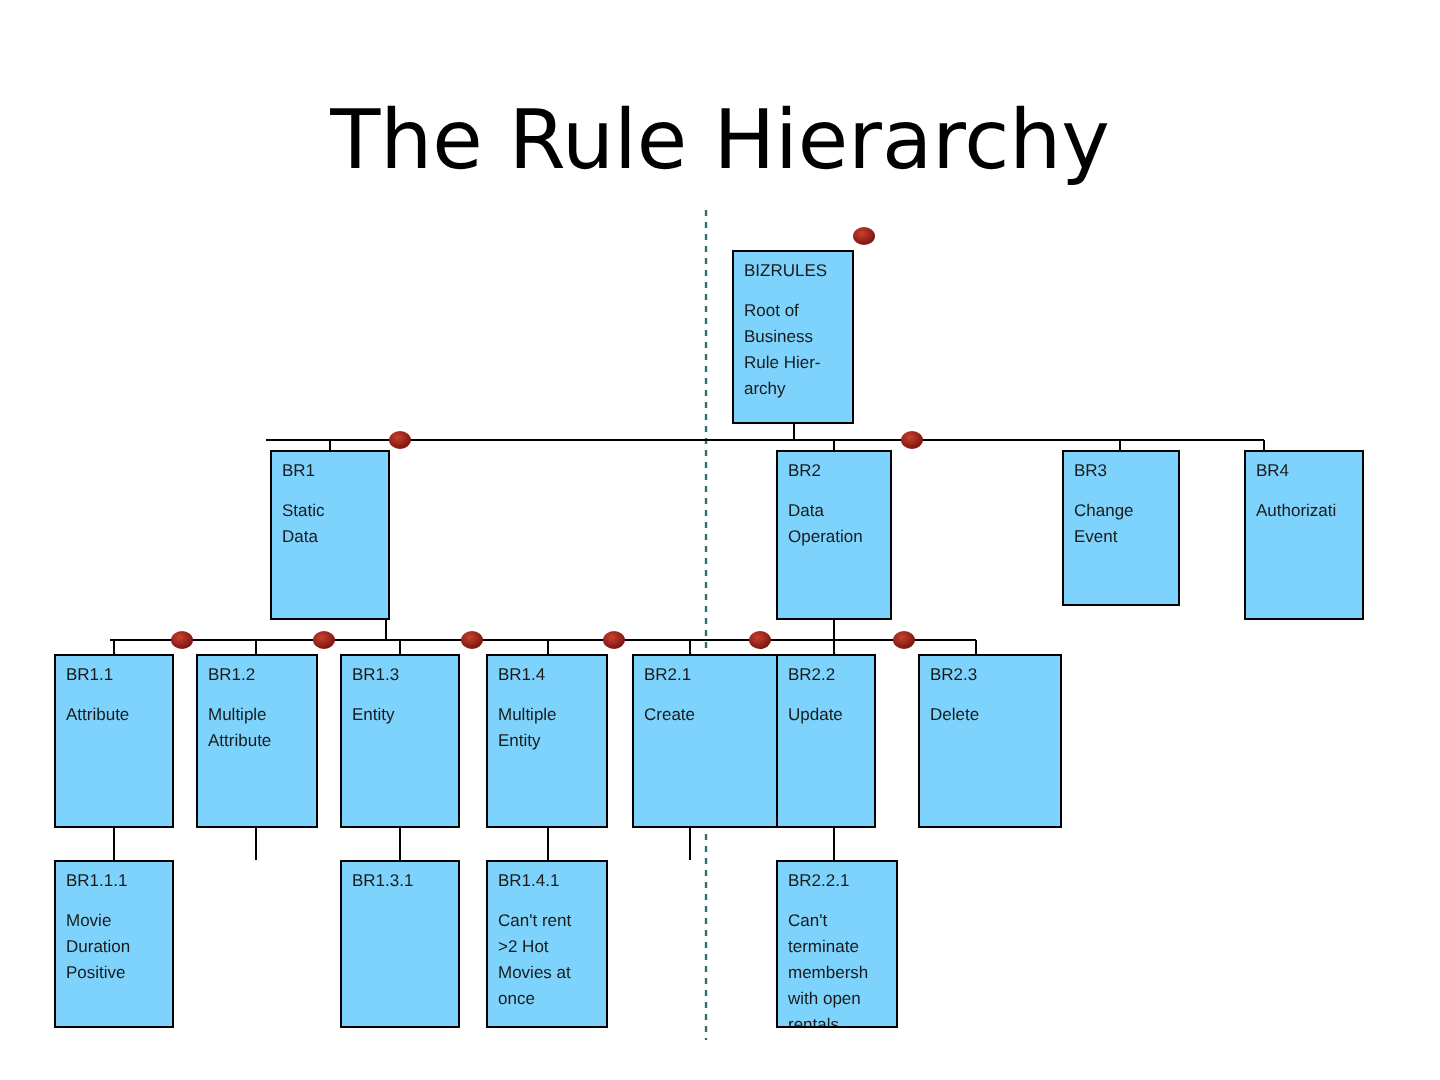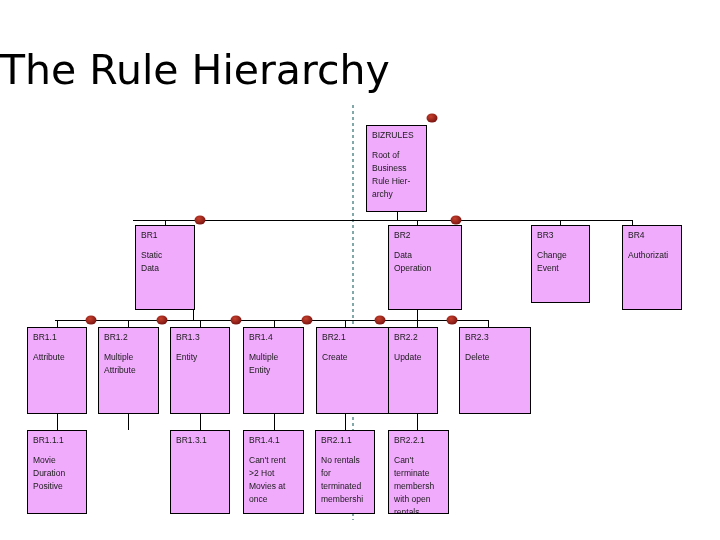--- a/index.html
+++ b/index.html
@@ -2,31 +2,31 @@
 <html><head>
 <meta charset="utf-8">
 <style>
   html,body { margin:0; padding:0; }
   body { width:720px; height:540px; position:relative; background:#ffffff; overflow:hidden; }
 
   .canvas { position:absolute; inset:0; width:720px; height:540px; }
 
   .slide-title {
     position:absolute; top:46px; left:0; width:720px;
-    text-align:left;
+    text-align:center;
     font-family:"DejaVu Sans", sans-serif;
     font-size:41px; font-weight:500; color:#000;
     letter-spacing:0px; white-space:nowrap;
   }
 
   .connector-layer { position:absolute; top:0; left:0; width:720px; height:540px; pointer-events:none; }
 
   .node {
     position:absolute; box-sizing:border-box;
-    background:#f0abfc; border:1px solid #000;
+    background:#7dd3fc; border:1px solid #000;
     font-family:"Liberation Sans", sans-serif;
     color:#1a1a1a; overflow:hidden;
   }
   .node-title { position:absolute; top:4px; left:5px; font-size:8.5px; white-space:nowrap; }
   .node-body  { position:absolute; top:23px; left:5px; right:1px; font-size:8.5px; line-height:13px; white-space:pre-line; }
 </style>
 </head>
 <body>
 
 <div class="canvas">
@@ -90,21 +90,21 @@
 Business
 Rule Hier-
 archy</div>
   </div>
 
   <div class="node" style="left:135px;top:225px;width:60px;height:85px">
     <div class="node-title">BR1</div>
     <div class="node-body">Static
 Data</div>
   </div>
-  <div class="node" style="left:388px;top:225px;width:74px;height:85px">
+  <div class="node" style="left:388px;top:225px;width:58px;height:85px">
     <div class="node-title">BR2</div>
     <div class="node-body">Data
 Operation</div>
   </div>
   <div class="node" style="left:531px;top:225px;width:59px;height:78px">
     <div class="node-title">BR3</div>
     <div class="node-body">Change
 Event</div>
   </div>
   <div class="node" style="left:622px;top:225px;width:60px;height:85px">
@@ -152,27 +152,20 @@
   <div class="node" style="left:170px;top:430px;width:60px;height:84px">
     <div class="node-title">BR1.3.1</div>
   </div>
   <div class="node" style="left:243px;top:430px;width:61px;height:84px">
     <div class="node-title">BR1.4.1</div>
     <div class="node-body">Can't rent
 &gt;2 Hot
 Movies at
 once</div>
   </div>
-  <div class="node" style="left:315px;top:430px;width:60px;height:84px">
-    <div class="node-title">BR2.1.1</div>
-    <div class="node-body">No rentals
-for
-terminated
-membershi</div>
-  </div>
   <div class="node" style="left:388px;top:430px;width:61px;height:84px">
     <div class="node-title">BR2.2.1</div>
     <div class="node-body">Can't
 terminate
 membersh
 with open
 rentals</div>
   </div>
 
 </div>

